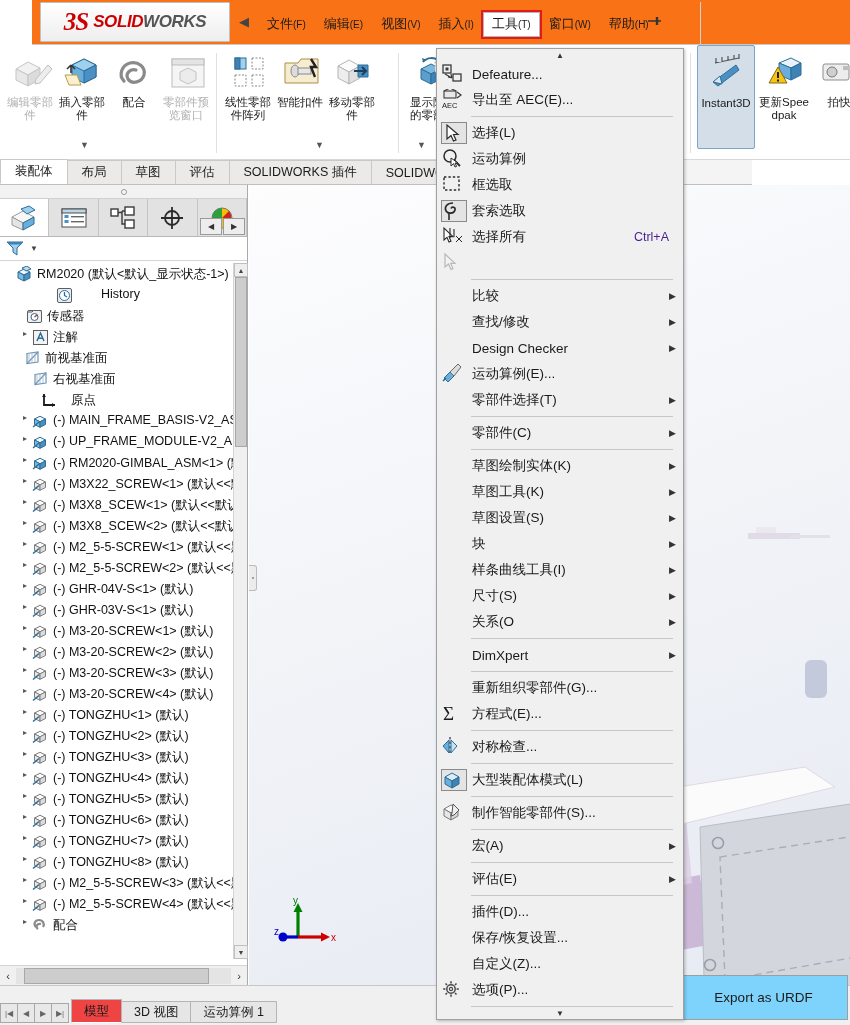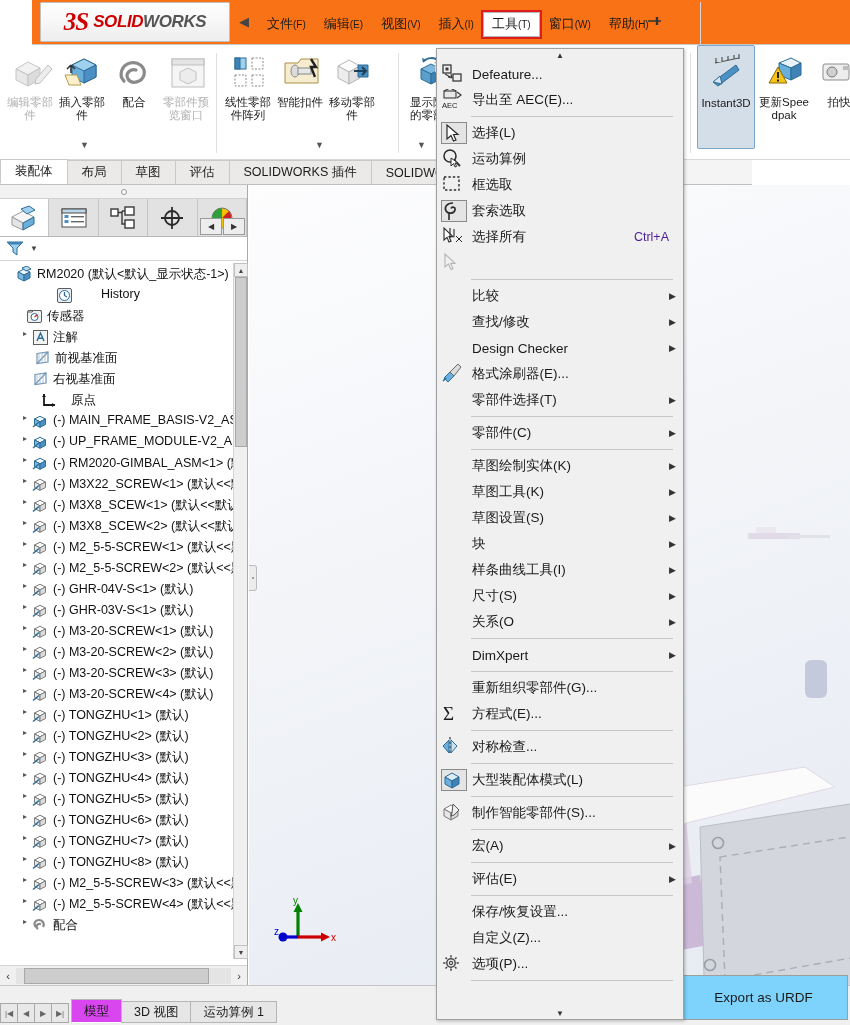--- a/index.html
+++ b/index.html
@@ -170,21 +170,21 @@
   .nav-btns div {
     width:18px; height:20px; border:1px solid #a8a8a8; background:#e8e8e8;
     display:flex; align-items:center; justify-content:center; font-size:8px; color:#666;
     margin-right:-1px;
   }
   .dtab {
     height:22px; padding:0 12px; display:flex; align-items:center;
     font-size:12.5px; border:1px solid #b5b5b5; background:#e6e6e6;
     margin-right:-1px; white-space:nowrap;
   }
-  .dtab.active { background:#d946ef; height:24px; border-bottom-color:#fff; }
+  .dtab.active { background:#ef4444; height:24px; border-bottom-color:#fff; }
 
   .urdf-btn {
     position:absolute; left:679px; bottom:5px; width:169px; height:45px;
     background:#7dd3fc; border:1px solid #9e9e9e;
     display:flex; align-items:center; justify-content:center;
     font-size:13.5px; color:#1a1a1a;
   }
 
   
   .dropdown {
@@ -529,21 +529,21 @@
         <div class="trow" style="padding-left: 18px;">
           <div class="texp">▸</div>
           <div class="tico">
             <svg width="17" height="17" viewBox="0 0 17 17">
               <rect x="1.5" y="1.5" width="14" height="14" fill="#f3f3f3" stroke="#5d5d5d"></rect>
               <path d="M5 12 L8.5 4 L12 12 M6.3 9.3 L10.7 9.3" stroke="#2d6d96" stroke-width="1.5" fill="none"></path>
             </svg>
           </div>
           <div class="tlabel">注解</div>
         </div>
-        <div class="trow" style="padding-left: 20px;">
+        <div class="trow" style="padding-left: 10px;">
           <div class="texp"></div>
           <div class="tico">
             <svg width="17" height="17" viewBox="0 0 17 17">
               <path d="M3 3.5 L14 2 L14 12 L3 13.5 Z" fill="none" stroke="#6f93b3" stroke-width="1.2"></path>
               <path d="M3 13.5 L14 2" stroke="#6f93b3" stroke-width="1.2"></path>
               <path d="M5 3.2 L5 13.2 M8 2.8 L8 12.8 M11 2.4 L11 12.4" stroke="#9ab4cc" stroke-width="0.8"></path>
             </svg>
           </div>
           <div class="tlabel">前视基准面</div>
         </div>
@@ -1042,21 +1042,21 @@
           <div class="dsub">▶</div>
         </div>
         <div class="ditem">
           <div class="dico">
             <svg width="22" height="20" viewBox="0 0 22 20">
               <path d="M3 15 L9 9 L13 13 L7 19 Z" fill="#6aaedb" stroke="#2d6d96"></path>
               <path d="M9 9 L17 1 L20 4 L13 13 Z" fill="#dcdcdc" stroke="#6a6a6a"></path>
               <path d="M2 18 L5 15" stroke="#2d6d96" stroke-width="1.6"></path>
             </svg>
           </div>
-          <div class="dtext">格式涂刷器(E)...</div>
+          <div class="dtext">运动算例(E)...</div>
         </div>
         <div class="ditem">
           <div class="dico"></div>
           <div class="dtext">零部件选择(T)</div>
           <div class="dsub">▶</div>
         </div>
         <div class="dsep"></div>
         <div class="ditem">
           <div class="dico"></div>
           <div class="dtext">零部件(C)</div>
@@ -1157,20 +1157,24 @@
           <div class="dtext">宏(A)</div>
           <div class="dsub">▶</div>
         </div>
         <div class="dsep"></div>
         <div class="ditem">
           <div class="dico"></div>
           <div class="dtext">评估(E)</div>
           <div class="dsub">▶</div>
         </div>
         <div class="dsep"></div>
+        <div class="ditem">
+          <div class="dico"></div>
+          <div class="dtext">插件(D)...</div>
+        </div>
         <div class="ditem">
           <div class="dico"></div>
           <div class="dtext">保存/恢复设置...</div>
         </div>
         <div class="ditem">
           <div class="dico"></div>
           <div class="dtext">自定义(Z)...</div>
         </div>
         <div class="ditem">
           <div class="dico">

